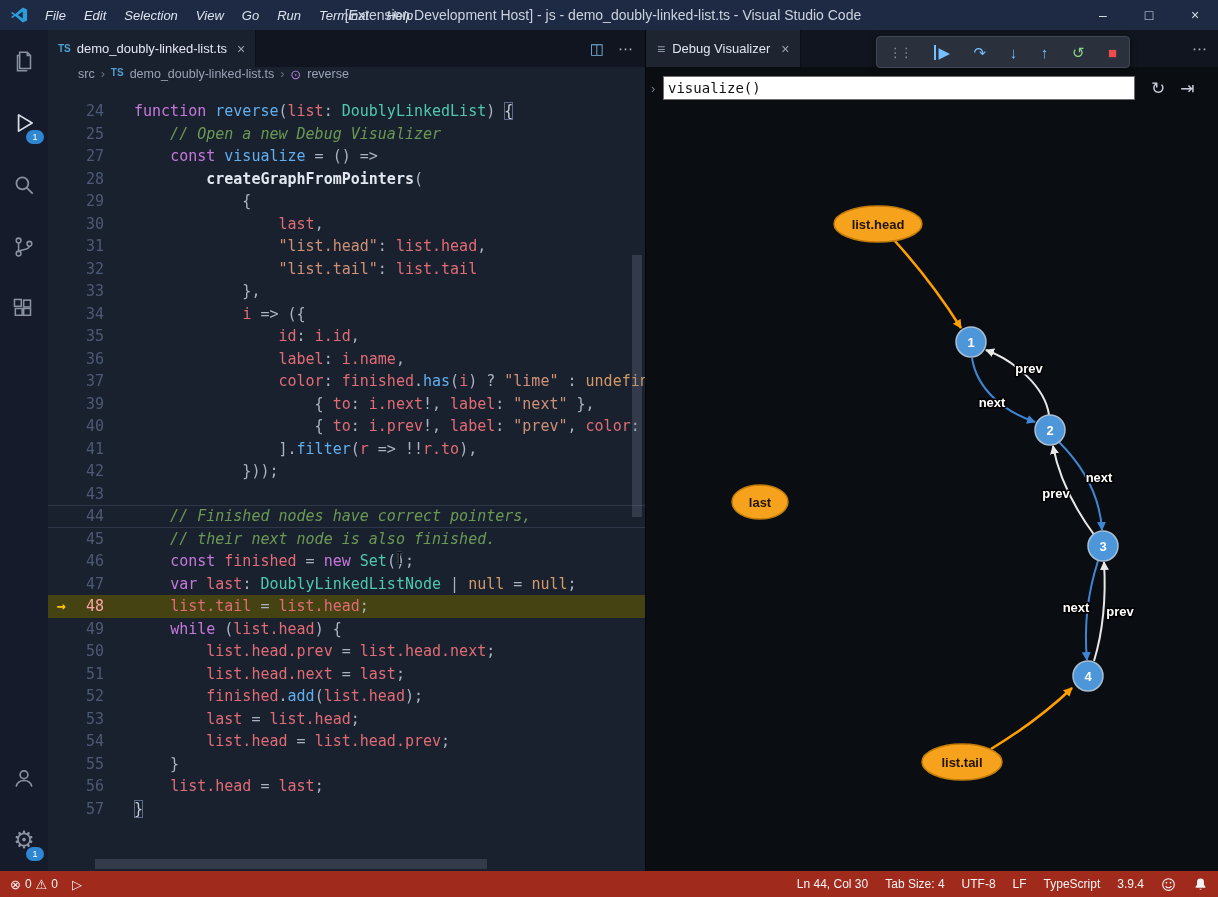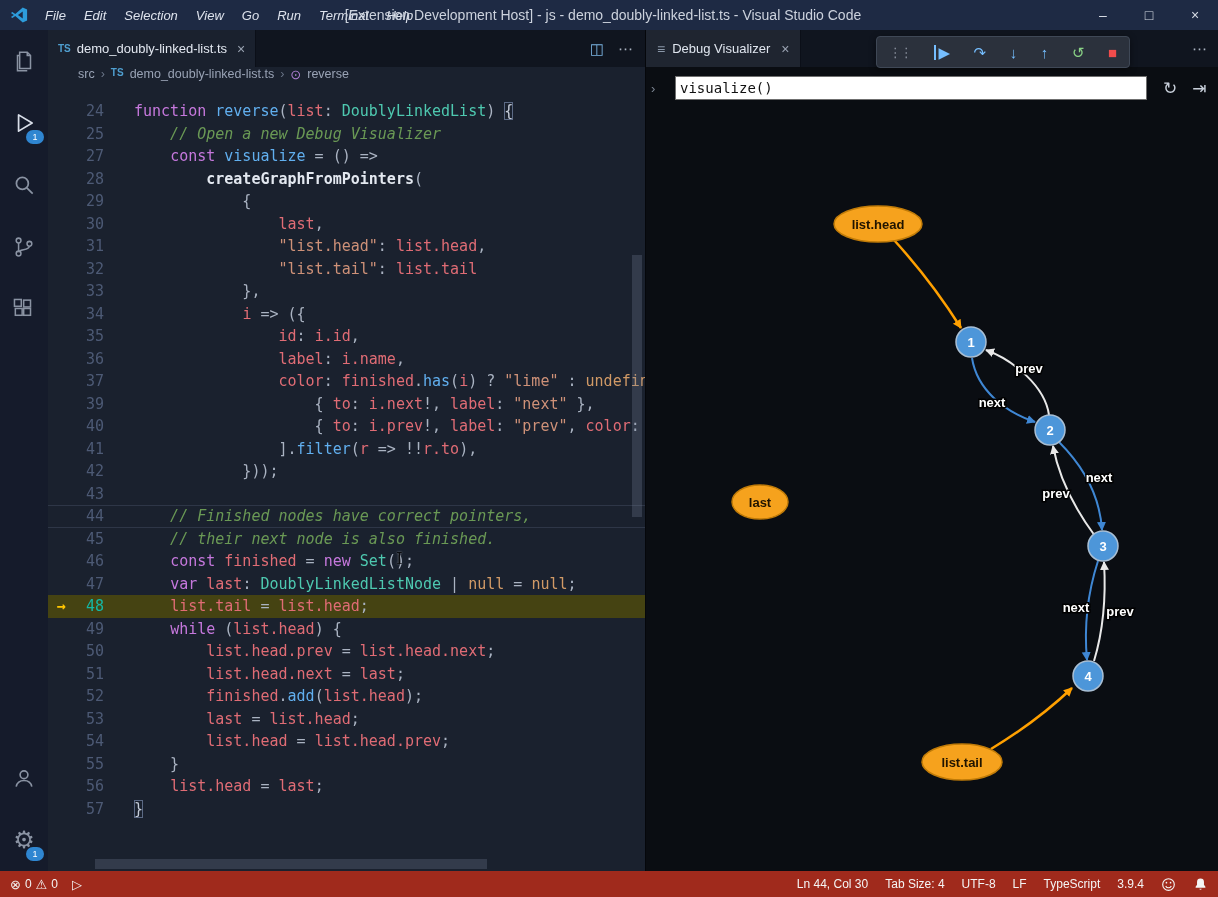--- a/index.html
+++ b/index.html
@@ -38,21 +38,21 @@
   .breadcrumbs{height:31px;display:flex;padding-left:30px;gap:6px;color:#99a3b5;font-size:12.5px;background:#1a212e;flex:0 0 auto;}
   .bc-sep{color:#6b7689;}
   .sym-icon{color:#b180d7;font-size:13px;}
 
   .codearea{flex:1;position:relative;overflow:hidden;background:#1a212e;font-family:"DejaVu Sans Mono",monospace;font-size:15px;padding-top:2px;}
   .code-line{height:22.5px;line-height:22.5px;display:flex;white-space:pre;}
   .glyph{width:26px;flex:0 0 auto;text-align:center;color:#ffc600;font-weight:bold;}
   .lnum{width:30px;flex:0 0 auto;text-align:right;color:#4d5a75;}
   .ltext{padding-left:30px;white-space:pre;}
   .active-line{background:#454312;}
-  .active-line .lnum{color:#14b8a6;}
+  .active-line .lnum{color:#fca5a5;}
   .cursor-line{box-shadow:inset 0 1px 0 #2e3647, inset 0 -1px 0 #2e3647;}
   .tk-kw{color:#c678dd}.tk-fn{color:#61afef}.tk-fnb{color:#e3e8f0;font-weight:bold}
   .tk-ty{color:#4ec9b0}.tk-str{color:#ce9178}.tk-cmt{color:#6a9955;font-style:italic}
   .tk-vr{color:#e06c75}.tk-cn{color:#d19a66}.tk-pu{color:#aab3c2}
   .tk-bm{color:#c6cdd9;outline:1px solid #5c6a85;outline-offset:-1px;}
   .vthumb{position:absolute;right:3px;top:157px;width:10px;height:262px;background:rgba(120,130,150,.28);}
   .hthumb{position:absolute;left:47px;bottom:2px;height:10px;width:392px;background:rgba(120,130,150,.28);}
   .ibeam{position:absolute;left:348px;top:450px;color:#0b0d10;font-family:"DejaVu Serif",serif;font-size:17px;
     text-shadow:0 0 2px rgba(230,235,245,.55);pointer-events:none;}
 
@@ -65,21 +65,21 @@
     display:flex;align-items:center;justify-content:space-around;box-shadow:0 2px 7px rgba(0,0,0,.45);z-index:5;}
   .grip{color:#8a919e;font-size:13px;letter-spacing:-2px;}
   .dbtn{font-size:15px;line-height:1;}
   .dbtn.blue{color:#75beff;} .dbtn.green{color:#89d185;} .dbtn.red{color:#f14c4c;}
   .dbtn.continue-glyph{border-left:2px solid #75beff;padding-left:2px;}
 
   .webview{flex:1;background:#0a0d12;display:flex;flex-direction:column;min-height:0;}
   .expr-row{height:42px;display:flex;align-items:center;padding-left:5px;flex:0 0 auto;}
   .expand-chevron{color:#7d8694;font-size:13px;width:10px;}
   .expr-input{width:462px;height:20px;background:#ffffff;color:#111;border:1px solid #6f6f6f;
-    font-family:"DejaVu Sans Mono",monospace;font-size:14px;padding:1px 4px;margin-left:14px;}
+    font-family:"DejaVu Sans Mono",monospace;font-size:14px;padding:1px 4px;margin-left:2px;}
   .expr-icons{display:flex;align-items:center;gap:15px;margin-left:16px;color:#c8cfda;font-size:17px;}
   .graph-wrap{flex:1;}
   .edge-label{font-family:"Liberation Sans",sans-serif;font-size:13px;font-weight:600;fill:#fff;stroke:#000;stroke-width:3px;paint-order:stroke;text-anchor:middle;}
   .node-label-ellipse{font-family:"Liberation Sans",sans-serif;font-size:13px;font-weight:600;text-anchor:middle;}
   .node-label-circle{font-family:"Liberation Sans",sans-serif;font-size:13px;font-weight:600;text-anchor:middle;}
 
   
   .statusbar{height:26px;background:var(--statusbar,#a02a1c);display:flex;align-items:center;color:#f4f4f4;font-size:12px;padding:0 10px;flex:0 0 auto;}
   .sb-left{display:flex;align-items:center;gap:14px;}
   .sb-group{display:flex;align-items:center;gap:4px;}

